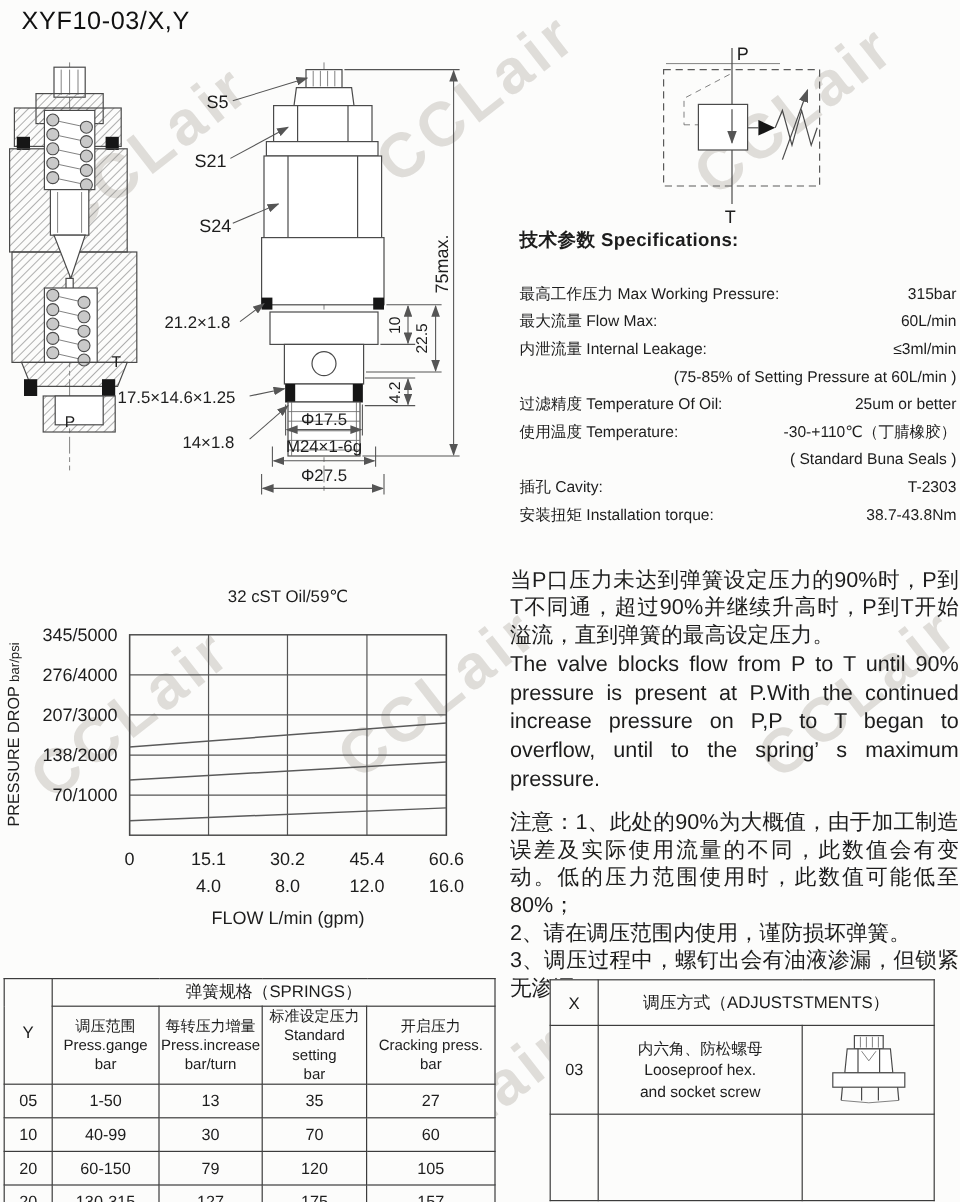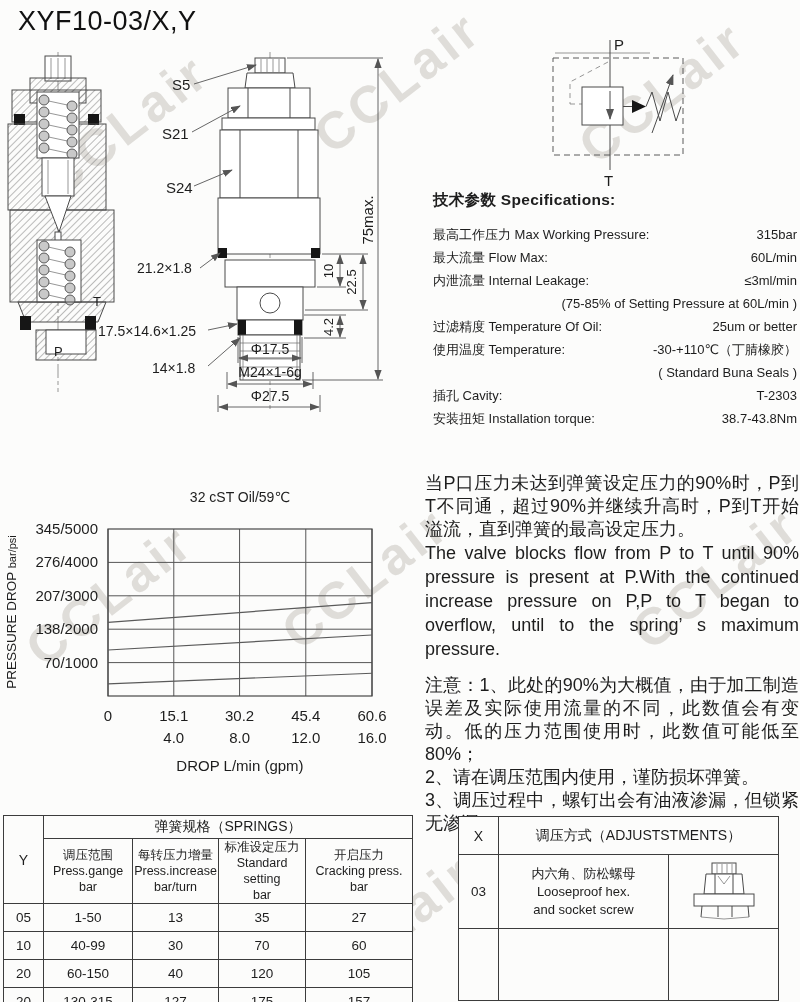--- a/index.html
+++ b/index.html
@@ -1,33 +1,33 @@
 <!DOCTYPE html>
 <html><head>
 <meta charset="utf-8">
 <style>
   *{margin:0;padding:0;box-sizing:border-box}
   html,body{width:800px;height:1002px}
   body{font-family:"Liberation Sans","DejaVu Sans",sans-serif;color:#1d1d1d;background:#fcfcfb;position:relative;overflow:hidden}
   #page{position:absolute;left:0;top:0;width:800px;height:1002px;background:#fcfcfb}
   .abs{position:absolute}
   .wm{position:absolute;font-weight:bold;font-size:52px;letter-spacing:4px;color:rgba(176,171,162,.38);transform:rotate(-38deg);white-space:nowrap;pointer-events:none}
-  #doc-title{left:18px;top:6px;font-size:27px;letter-spacing:.5px;color:#111}
+  #doc-title{left:18px;top:6px;font-size:21px;letter-spacing:.5px;color:#111}
   svg{position:absolute;overflow:visible}
   svg text{font-family:"Liberation Sans","DejaVu Sans",sans-serif;fill:#1d1d1d}
   .ln{stroke:#4a4a4a;stroke-width:1;fill:none}
   .thin{stroke:#6a6a6a;stroke-width:.7;fill:none}
   .wht{fill:#fff;stroke:#4a4a4a;stroke-width:1}
   .blk{fill:#161616;stroke:none}
   .coil{fill:#c9c9c9;stroke:#4a4a4a;stroke-width:.9}
   .dim{stroke:#555;stroke-width:.9;fill:none}
   .dimsmall{font-size:13px}
   
   #specs{left:433px;top:190px;width:364px}
-  #specs .spec-heading{font-size:15.5px;font-weight:bold;margin-bottom:12px;letter-spacing:.3px}
+  #specs .spec-heading{font-size:15.5px;font-weight:bold;margin-bottom:22px;letter-spacing:.3px}
   .spec-row{display:flex;justify-content:space-between;font-size:13px;line-height:23px;white-space:nowrap}
   .spec-row .v{text-align:left}
   
   #chart{left:0;top:485px;width:430px;height:300px}
   #chart-title{position:absolute;left:108px;top:4px;width:264px;text-align:center;font-size:14px}
   #chart-ylabel{position:absolute;left:-86px;top:117px;width:200px;height:20px;text-align:center;transform:rotate(-90deg);font-size:13.5px;white-space:nowrap}
   #chart-ylabel .unit{font-size:11px}
   #chart-xlabel{position:absolute;left:108px;top:272px;width:264px;text-align:center;font-size:15px}
   .grid{stroke:#555;stroke-width:1}
   .plotborder{stroke:#474747;stroke-width:1.2;fill:none}
@@ -306,21 +306,21 @@
         <text x="239.56435643564356" y="236" class="xtick">30.2</text>
         <text x="239.56435643564356" y="258" class="xtick">8.0</text>
         <text x="305.78217821782175" y="236" class="xtick">45.4</text>
         <text x="305.78217821782175" y="258" class="xtick">12.0</text>
         <text x="372" y="236" class="xtick">60.6</text>
         <text x="372" y="258" class="xtick">16.0</text>
         <polyline points="108,137.4231884057971 372,117.57681159420291" class="curve"></polyline>
         <polyline points="108,165.0144927536232 372,150.0086956521739" class="curve"></polyline>
         <polyline points="108,198.8985507246377 372,188.24927536231883" class="curve"></polyline>
       </svg>
-    <div id="chart-xlabel">DROP L/min (gpm)</div>
+    <div id="chart-xlabel">FLOW L/min (gpm)</div>
   </div>
 
   <div id="descr" class="abs">
     <div>当P口压力未达到弹簧设定压力的90%时，P到T不同通，超过90%并继续升高时，P到T开始溢流，直到弹簧的最高设定压力。</div>
     <div class="en">The valve blocks flow from P to T until 90% pressure is present at P.With the continued increase pressure on P,P to T began to overflow, until to the spring’ s maximum pressure.</div>
     <div class="notes">
       <div>注意：1、此处的90%为大概值，由于加工制造误差及实际使用流量的不同，此数值会有变动。低的压力范围使用时，此数值可能低至80%；</div>
       <div>2、请在调压范围内使用，谨防损坏弹簧。</div>
       <div>3、调压过程中，螺钉出会有油液渗漏，但锁紧无渗漏。</div>
     </div>
@@ -371,21 +371,21 @@
     <tr class="t-data">
       <td>10</td>
       <td>40-99</td>
       <td>30</td>
       <td>70</td>
       <td>60</td>
     </tr>
     <tr class="t-data">
       <td>20</td>
       <td>60-150</td>
-      <td>40</td>
+      <td>79</td>
       <td>120</td>
       <td>105</td>
     </tr>
     <tr class="t-data">
       <td>20</td>
       <td>130-315</td>
       <td>127</td>
       <td>175</td>
       <td>157</td>
     </tr>

